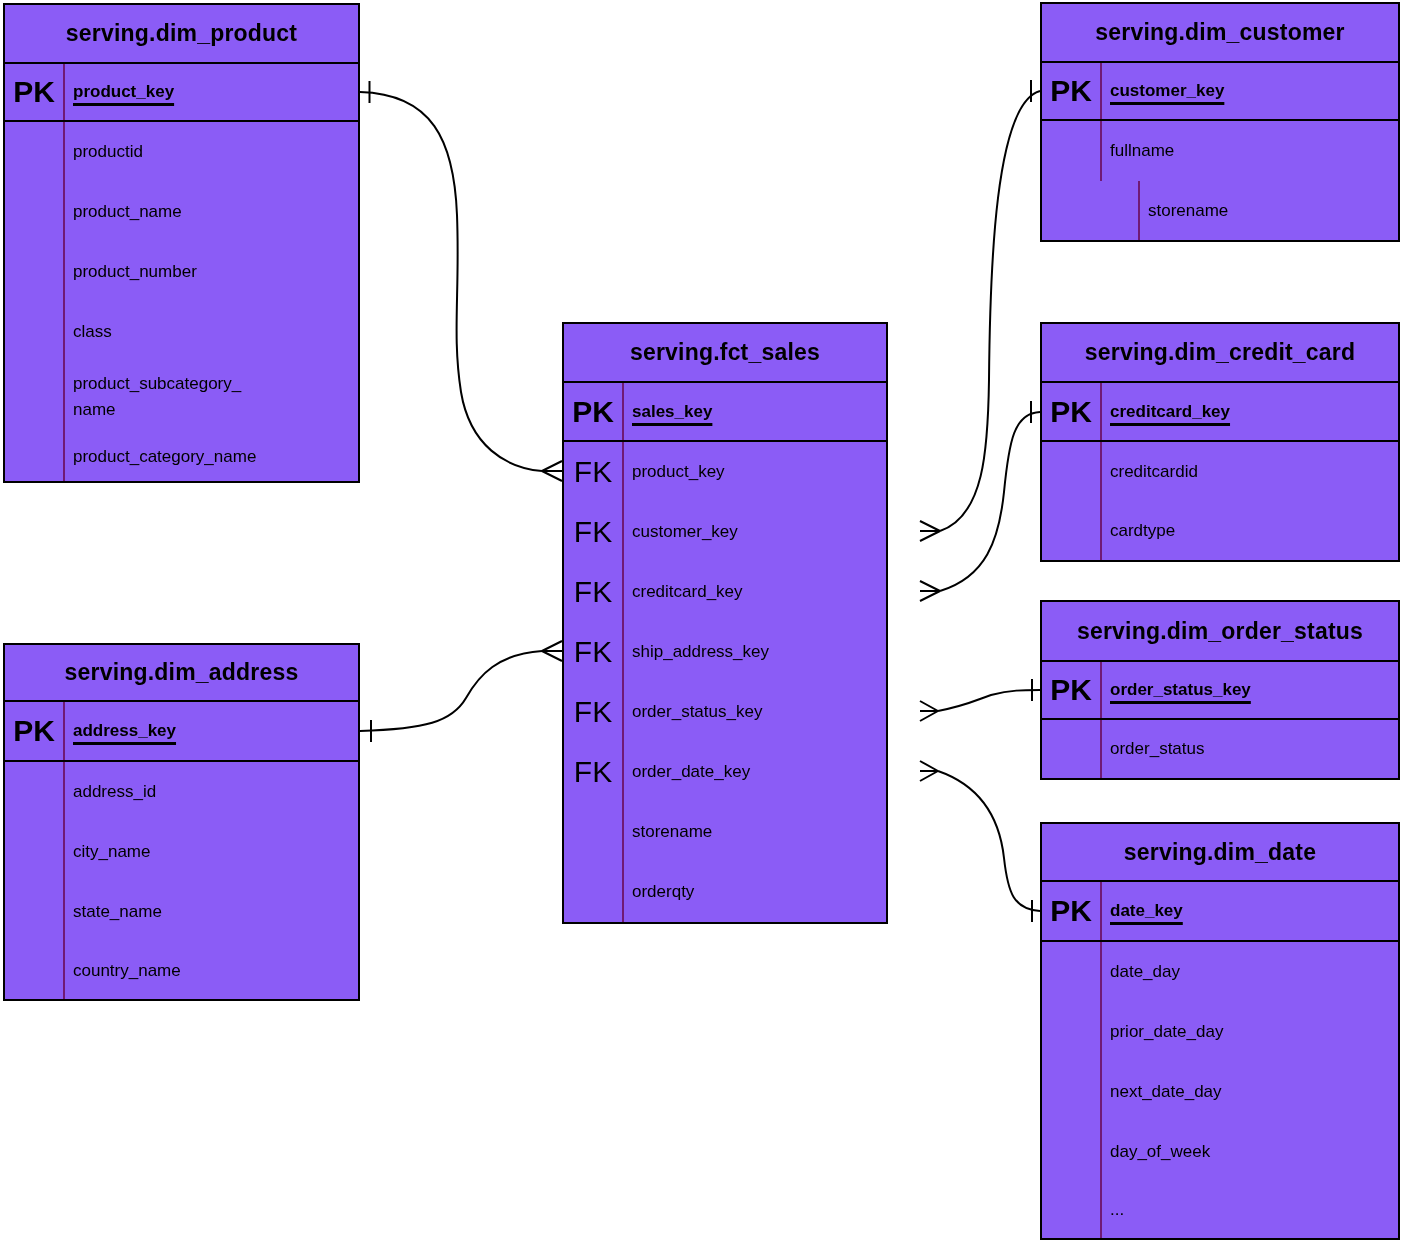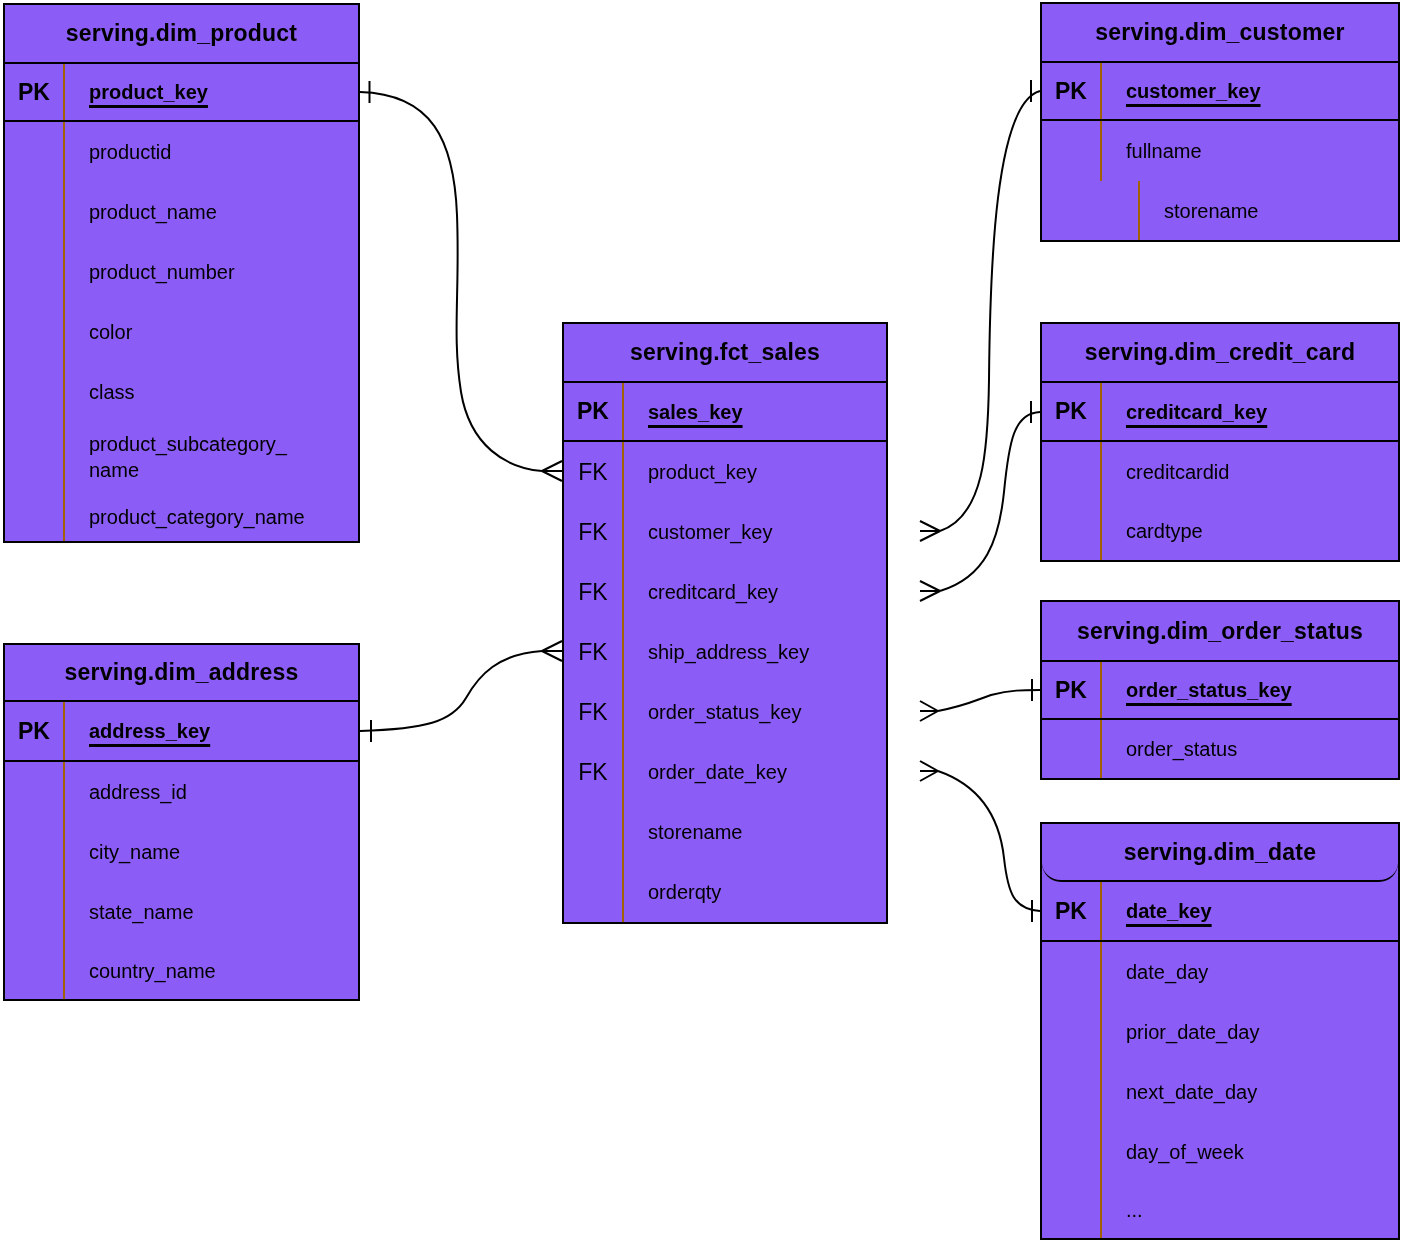--- a/index.html
+++ b/index.html
@@ -13,28 +13,28 @@
     box-sizing:border-box; display:flex; flex-direction:column;
   }
   .ttitle {
     border-bottom:2px solid #000; box-sizing:border-box;
     display:flex; align-items:center; justify-content:center;
     font-weight:bold; font-size:23px; letter-spacing:0.2px;
   }
   .trow { display:flex; box-sizing:border-box; flex:0 0 auto; }
   .pkrow { border-bottom:2px solid #000; }
   .kcell {
-    flex:0 0 60px; width:60px; border-right:2px solid #a16207; box-sizing:border-box;
+    flex:0 0 60px; width:60px; border-right:2px solid #701a75; box-sizing:border-box;
     display:flex; align-items:center; justify-content:center;
-    font-size:23px;
+    font-size:30px;
   }
   .pkrow .kcell { font-weight:bold; }
   .fcell {
     flex:1 1 auto; display:flex; align-items:center;
-    padding-left:24px; font-size:20px; line-height:26px;
+    padding-left:8px; font-size:17px; line-height:26px;
     white-space:pre-line; box-sizing:border-box;
   }
   .pkfield {
     font-weight:bold;
     text-decoration:underline;
     text-decoration-thickness:2.5px;
     text-underline-offset:6px;
   }
   .overlay {
     position:absolute; left:0; top:0; width:1402px; height:1242px;
@@ -87,24 +87,20 @@
     <div class="trow" style="height:60px;">
         <div class="kcell"></div>
         <div class="fcell">product_name</div>
       </div>
     <div class="trow" style="height:60px;">
         <div class="kcell"></div>
         <div class="fcell">product_number</div>
       </div>
     <div class="trow" style="height:60px;">
         <div class="kcell"></div>
-        <div class="fcell">color</div>
-      </div>
-    <div class="trow" style="height:60px;">
-        <div class="kcell"></div>
         <div class="fcell">class</div>
       </div>
     <div class="trow" style="height:70px;">
         <div class="kcell"></div>
         <div class="fcell">product_subcategory_
 name</div>
       </div>
     <div class="trow" style="height:49px;">
         <div class="kcell"></div>
         <div class="fcell">product_category_name</div>
@@ -189,21 +185,21 @@
       <div class="kcell">PK</div>
       <div class="fcell pkfield">order_status_key</div>
     </div>
     <div class="trow" style="height:58px;">
         <div class="kcell"></div>
         <div class="fcell">order_status</div>
       </div>
   </div>
 
   <div class="erd-table" style="left:1040px; top:822px; width:360px;">
-    <div class="ttitle" style="height:58px;border-radius:19px;">serving.dim_date</div>
+    <div class="ttitle" style="height:58px;">serving.dim_date</div>
     <div class="trow pkrow" style="height:60px;">
       <div class="kcell">PK</div>
       <div class="fcell pkfield">date_key</div>
     </div>
     <div class="trow" style="height:60px;">
         <div class="kcell"></div>
         <div class="fcell">date_day</div>
       </div>
     <div class="trow" style="height:60px;">
         <div class="kcell"></div>

